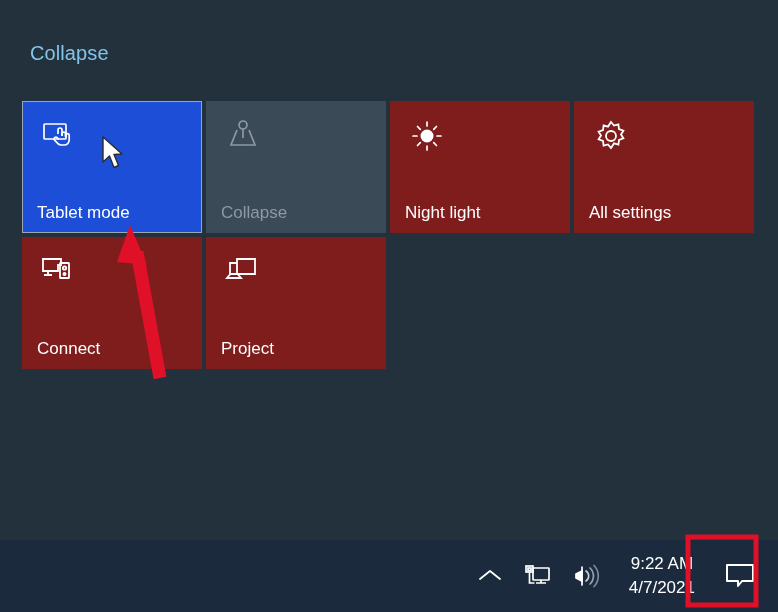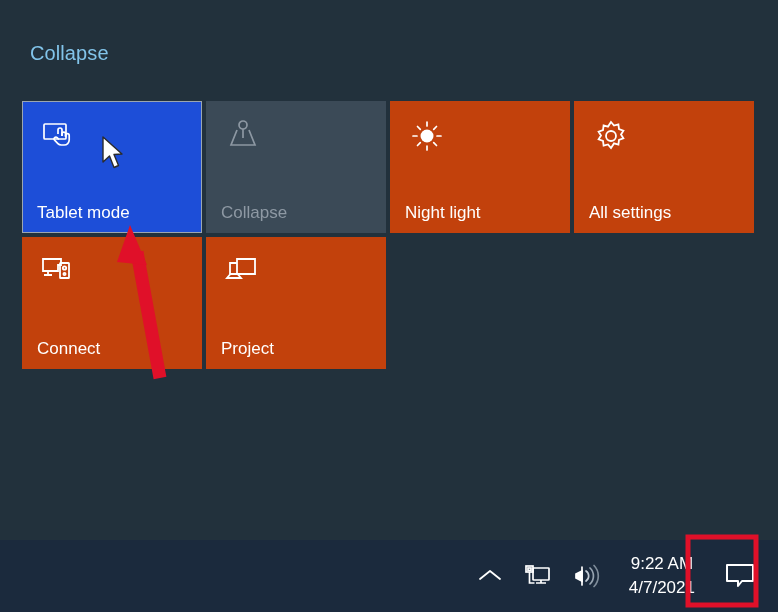--- a/index.html
+++ b/index.html
@@ -36,21 +36,21 @@
     display:grid;
     grid-template-columns:repeat(4, 184px);
     grid-template-rows:repeat(3, 136px);
     column-gap:0px;
     row-gap:0px;
   }
 
   .tile {
     position:relative;
     width:184px; height:136px;
-    background:#c2410c;
+    background:#7f1d1d;
     border:1px solid transparent;
     cursor:pointer;
     overflow:hidden;
   }
   
   .tile-wrap {
     width:184px; height:136px;
     padding:0 4px 4px 0;
   }
   .tile-wrap .tile {

